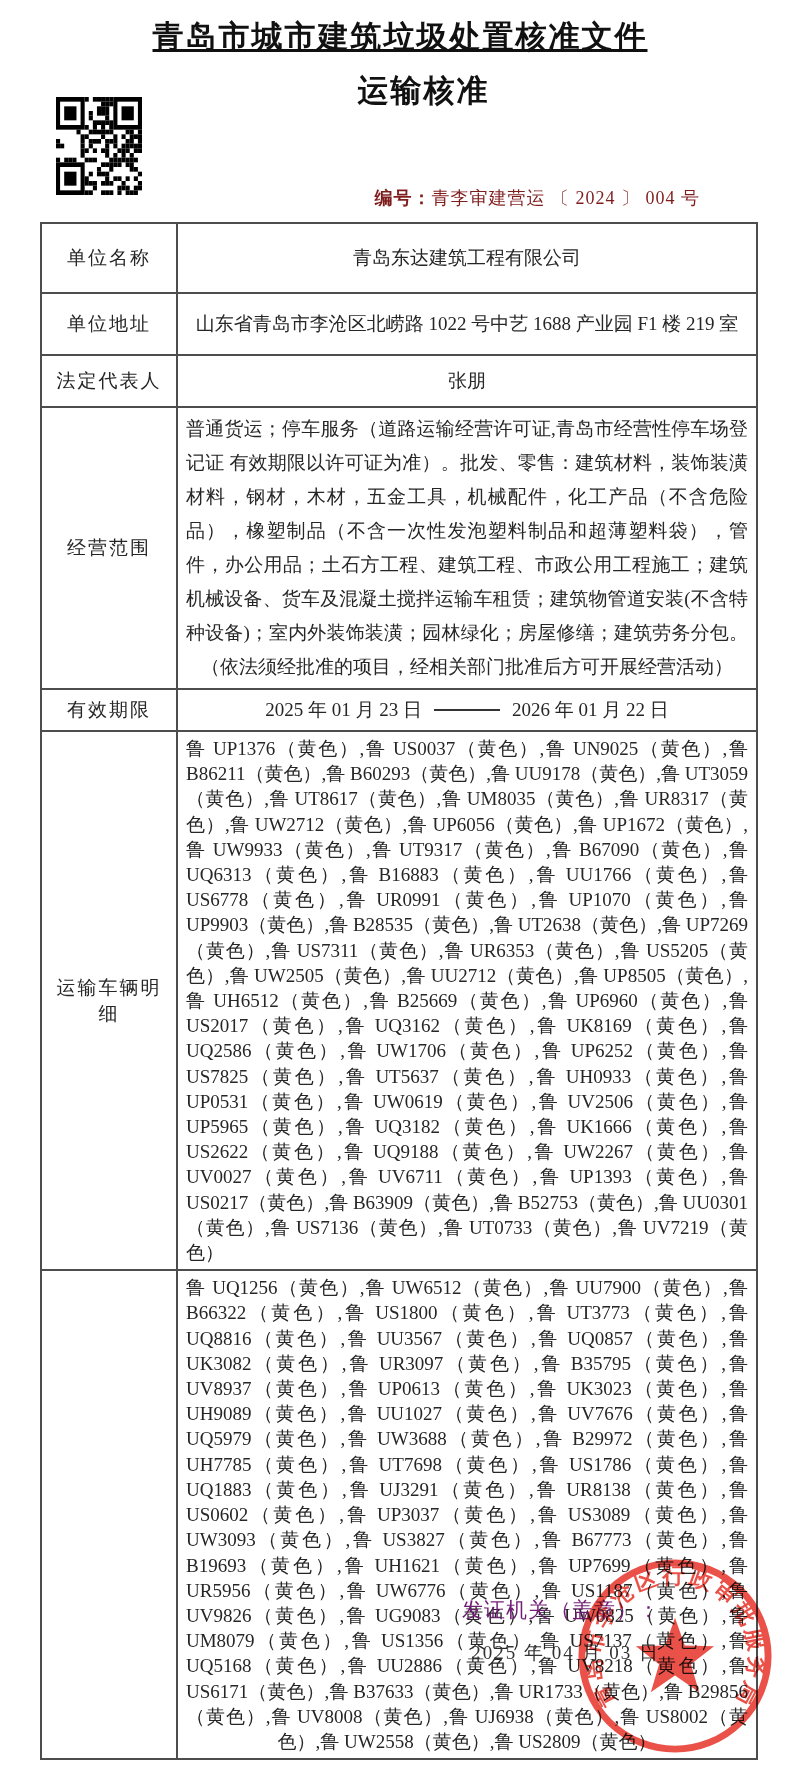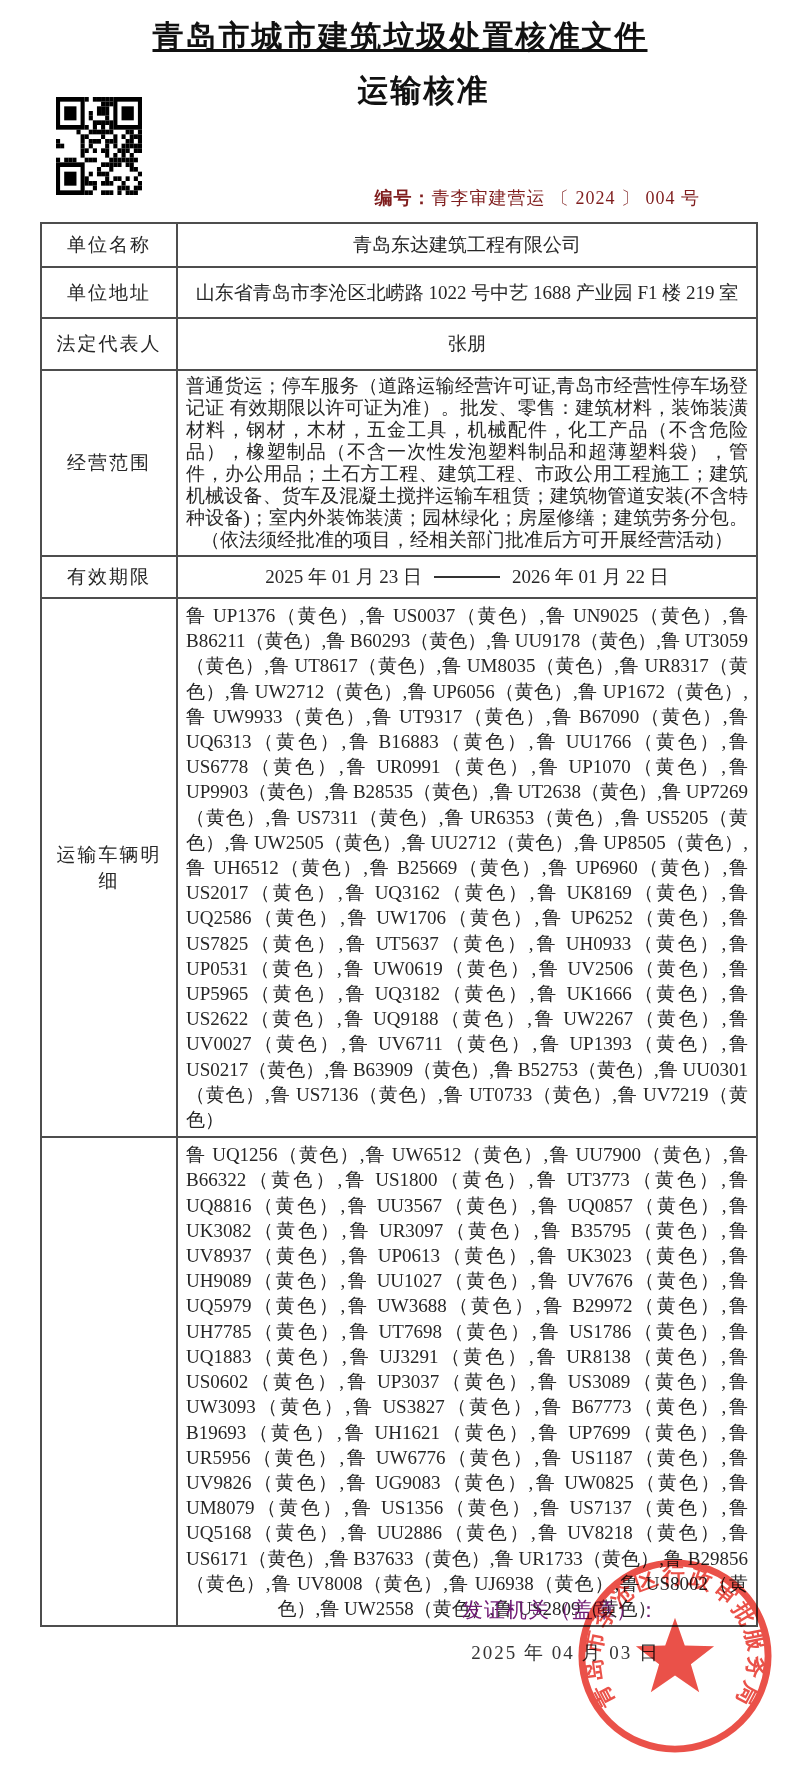--- a/index.html
+++ b/index.html
@@ -26,24 +26,24 @@
     border-collapse:collapse;table-layout:fixed;
   }
   table.main td{
     border:2px solid #4d4d4d;font-size:19px;color:#262626;
     padding:4px 8px;vertical-align:middle;
   }
   td.lbl{
     width:118px;text-align:center;letter-spacing:2px;padding:4px 14px;
   }
   td.val-c{text-align:center;margin-top:40px;}
-  .r1{height:44px;} .r2{height:51px;} .r3{height:52px;}
+  .r1{height:70px;} .r2{height:62px;} .r3{height:52px;}
   .r5{height:42px;}
   td.scope{
-    text-align:justify;text-align-last:center;line-height:22px;padding:6px 10px;
+    text-align:justify;text-align-last:center;line-height:34px;padding:6px 10px;
   }
   td.plates{
     line-height:25.2px;text-align:justify;padding:6px 8px;margin-top:36px;
   }
   td.plates.last{text-align-last:center;}
   .r6{height:446px;} .r7{height:418px;}
   .dash{
     display:inline-block;width:66px;height:0;border-top:2px solid #333;
     vertical-align:middle;margin:0 12px 4px 12px;
   }

